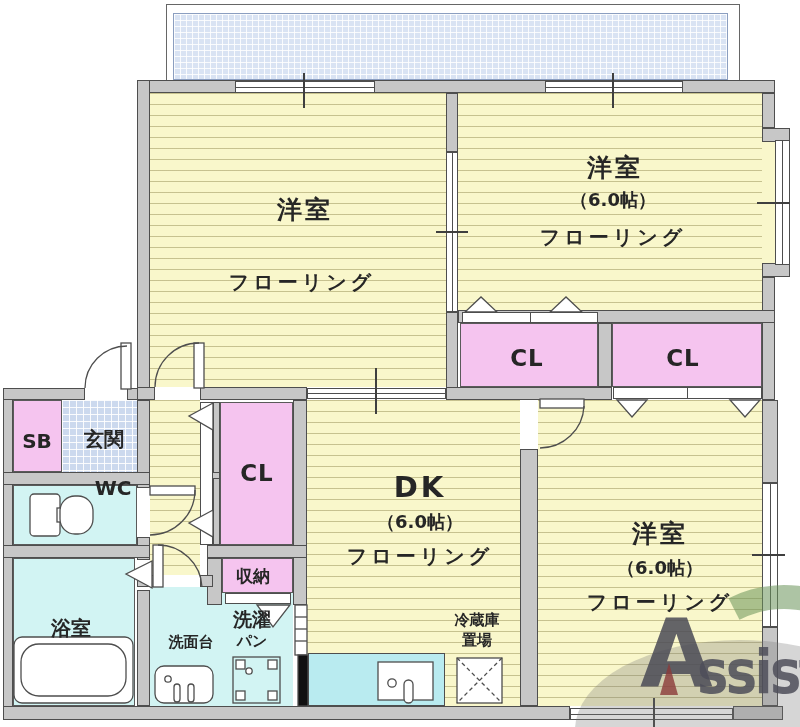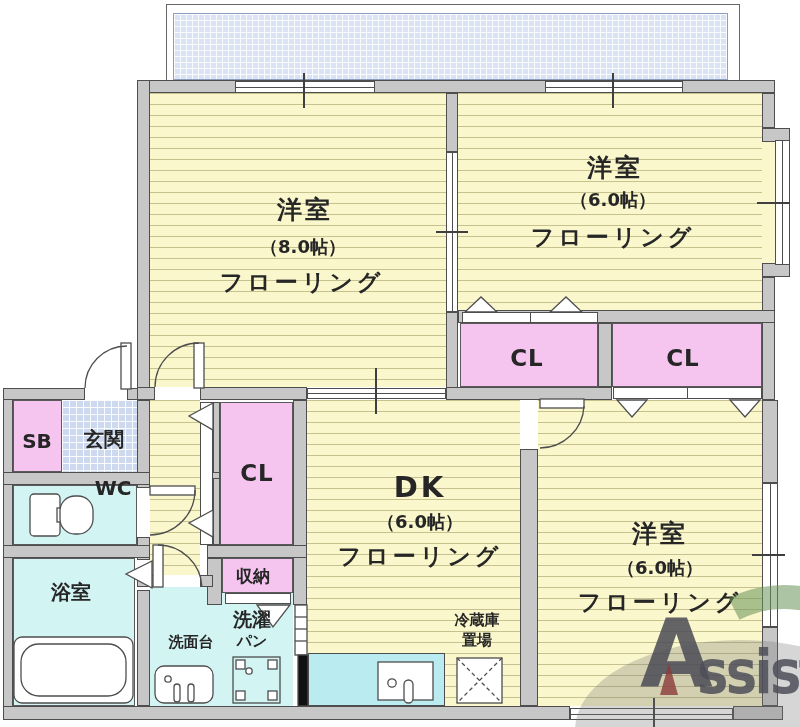--- a/index.html
+++ b/index.html
@@ -21,21 +21,21 @@
   .win-h{background:#fff;border:1px solid #4e4e4e;background-image:linear-gradient(#4e4e4e,#4e4e4e);
          background-size:100% 1px;background-position:center;background-repeat:no-repeat}
   .win-v{background:#fff;border:1px solid #4e4e4e;background-image:linear-gradient(#4e4e4e,#4e4e4e);
          background-size:1px 100%;background-position:center;background-repeat:no-repeat}
   .door{background:#fff;border:1px solid #4e4e4e}
   .div-v{background-image:linear-gradient(#4e4e4e,#4e4e4e);background-size:1px 100%;background-position:center;background-repeat:no-repeat}
   .tick{background:#3f3f3f}
   .rl{position:absolute;transform:translate(-50%,-50%);white-space:nowrap;font-weight:600;color:#262626}
   .nm{font-size:25px;letter-spacing:3px}
   .sz{font-size:18px}
-  .fl{font-size:23px;letter-spacing:4px}
+  .fl{font-size:20px;letter-spacing:4px}
   .cl{font-size:23px;letter-spacing:1px}
   .sl{font-size:16px;font-weight:600}
   .counter{background:#b9ebf0;border:1px solid #4e4e4e}
   svg{position:absolute;left:0;top:0;pointer-events:none}
   .wm-gray{position:absolute;border-radius:50%;background:rgba(120,120,120,.30)}
   .wm-green{position:absolute;border-radius:50%;border:24px solid rgba(106,148,90,.55);
             border-left-color:transparent;border-bottom-color:rgba(106,148,90,.38);transform:rotate(18deg)}
   .wm-a{position:absolute;font-weight:800;font-size:94px;line-height:1;color:rgba(74,74,86,.85);letter-spacing:-3px}
   .wm-rest{position:absolute;font-weight:800;font-size:60px;line-height:1;color:rgba(78,78,89,.85);
            letter-spacing:-3px;transform:scaleX(.88);transform-origin:left bottom}
@@ -178,21 +178,20 @@
       <rect x="295" y="605" width="12" height="50"></rect>
       <line x1="295" y1="617" x2="307" y2="617"></line>
       <line x1="295" y1="629" x2="307" y2="629"></line>
       <line x1="295" y1="641" x2="307" y2="641"></line>
       <rect x="298" y="655" width="10" height="51" fill="#111"></rect>
     </g>
   </svg>
 
 
   <span class="rl nm" style="left:305px;top:209px">洋室</span>
-  <span class="rl sz" style="left:303px;top:247px">（8.0帖）</span>
   <span class="rl fl" style="left:302px;top:282px">フローリング</span>
 
   <span class="rl nm" style="left:615px;top:167px">洋室</span>
   <span class="rl sz" style="left:613px;top:200px">（6.0帖）</span>
   <span class="rl fl" style="left:613px;top:237px">フローリング</span>
 
   <span class="rl nm" style="left:420px;top:487px;font-size:29px">DK</span>
   <span class="rl sz" style="left:420px;top:522px">（6.0帖）</span>
   <span class="rl fl" style="left:420px;top:556px">フローリング</span>
 
@@ -201,21 +200,21 @@
   <span class="rl fl" style="left:660px;top:602px">フローリング</span>
 
   <span class="rl cl" style="left:527px;top:358px">CL</span>
   <span class="rl cl" style="left:683px;top:358px">CL</span>
   <span class="rl cl" style="left:257px;top:473px">CL</span>
   <span class="rl sl" style="left:253px;top:576px;font-size:17px">収納</span>
 
   <span class="rl sl" style="left:104px;top:439px;font-size:20px">玄関</span>
   <span class="rl sl" style="left:37px;top:441px;font-size:20px">SB</span>
   <span class="rl sl" style="left:113px;top:488px;font-size:20px">WC</span>
-  <span class="rl sl" style="left:71px;top:592px;font-size:20px">浴室</span>
+  <span class="rl sl" style="left:71px;top:628px;font-size:20px">浴室</span>
   <span class="rl sl" style="left:191px;top:642px;font-size:15px">洗面台</span>
   <span class="rl sl" style="left:252px;top:620px;font-size:19px">洗濯</span>
   <span class="rl sl" style="left:252px;top:641px;font-size:15px">パン</span>
   <span class="rl sl" style="left:477px;top:620px;font-size:15px">冷蔵庫</span>
   <span class="rl sl" style="left:477px;top:640px;font-size:15px">置場</span>
 
   <div>
     <div class="wm-gray" style="left:575px;top:640px;width:330px;height:180px"></div>
     <div class="wm-green" style="left:662px;top:585px;width:196px;height:196px"></div>
     <span class="wm-a" style="left:640px;top:608px">A</span>

